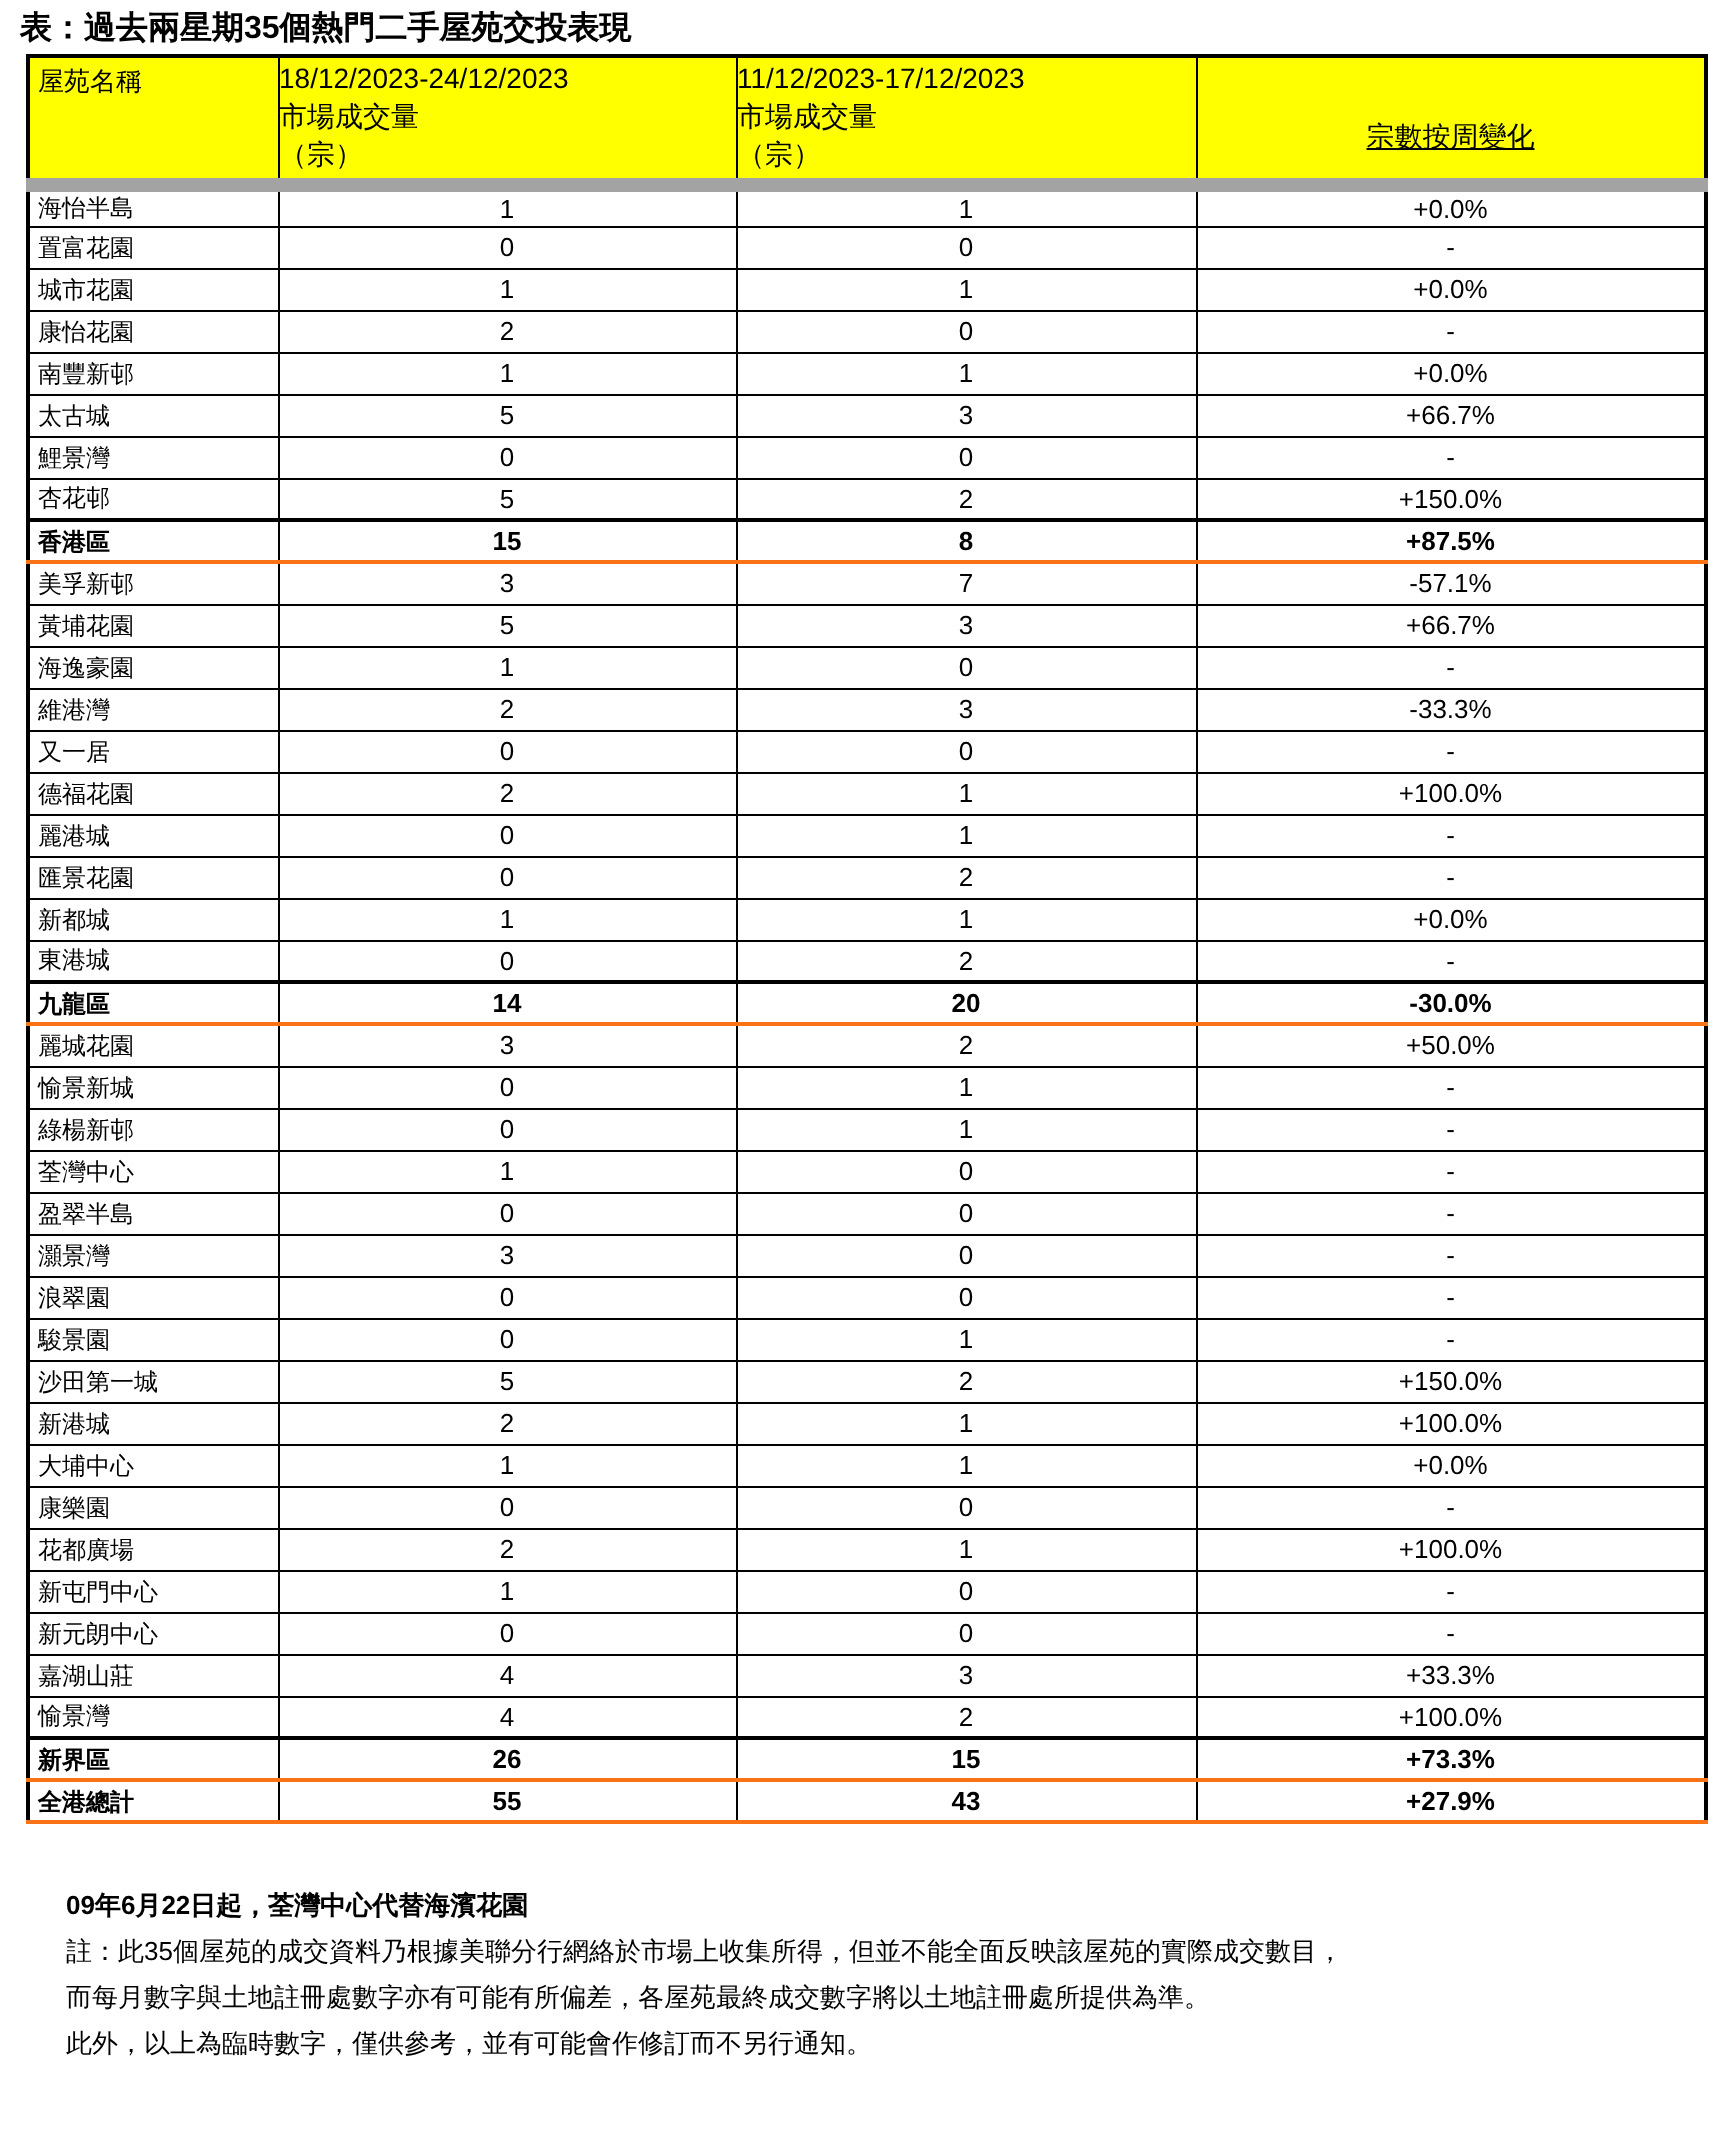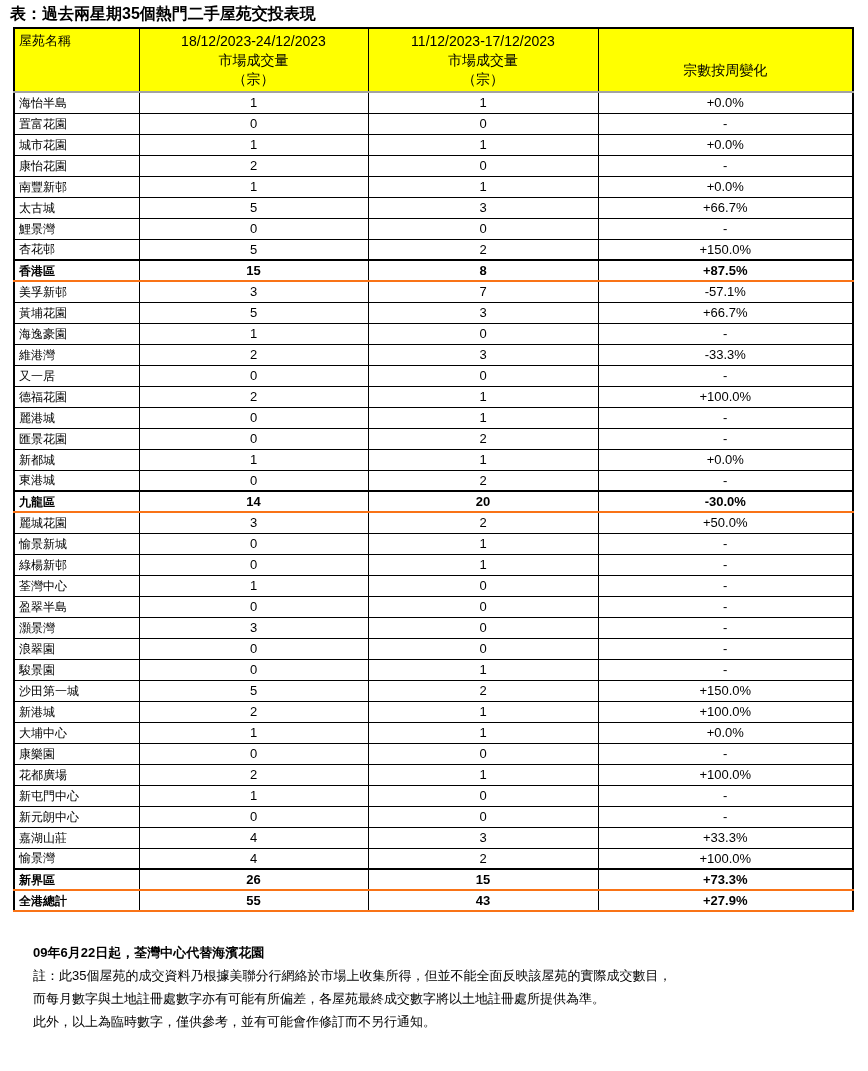--- a/index.html
+++ b/index.html
@@ -15,26 +15,26 @@
     font-size: 16px; font-weight: bold; white-space: nowrap;
   }
   table.tbl {
     position: absolute; left: 13px; top: 27px;
     width: 839px; table-layout: fixed;
     border-collapse: collapse; border: 2px solid #000;
   }
   .tbl th, .tbl td { border: 1px solid #000; padding: 0; overflow: hidden; }
   .tbl thead th {
     background: #FFFF00; font-weight: normal;
-    height: 64px; border-bottom: 2px solid #a3a3a3;
+    height: 64px; border-bottom: 7px solid #a3a3a3;
   }
   th.h-estate { text-align: left; vertical-align: top; padding: 3px 4px; font-size: 13px; }
-  th.h-week { text-align: center; vertical-align: middle; font-size: 14px; margin-left: 44px; }
+  th.h-week { text-align: left; vertical-align: middle; font-size: 14px; margin-left: 44px; }
   th.h-week div { line-height: 19px; }
-  th.h-change { text-align: center; vertical-align: bottom; font-size: 14px; padding-bottom: 11px; }
+  th.h-change { text-align: center; vertical-align: bottom; font-size: 14px; padding-bottom: 11px; text-decoration: underline; }
   .tbl tbody td {
     height: 21px; font-size: 13px; line-height: 1;
     text-align: center; vertical-align: middle; white-space: nowrap;
   }
   .tbl tbody td.name { text-align: left; padding: 0 4px; font-size: 12px; margin-top: 40px; }
   .tbl tbody tr.sum td {
     font-weight: bold;
     border-top: 2px solid #000; border-bottom: 2px solid #f97316;
   }
   .notes { position: absolute; left: 33px; top: 941px; font-size: 13px; }

